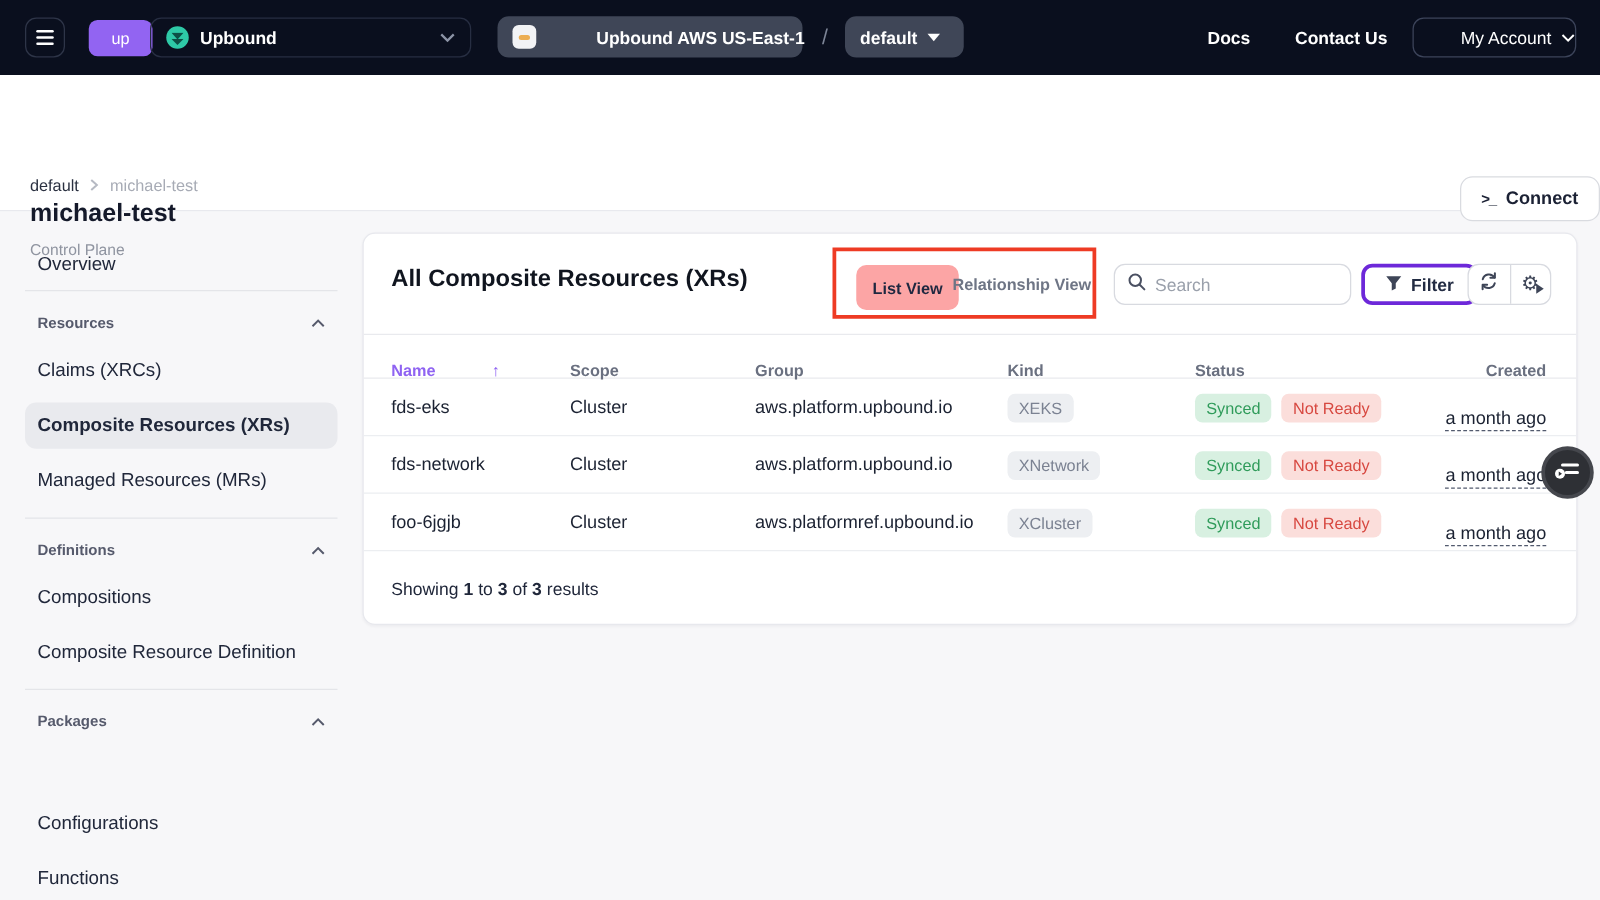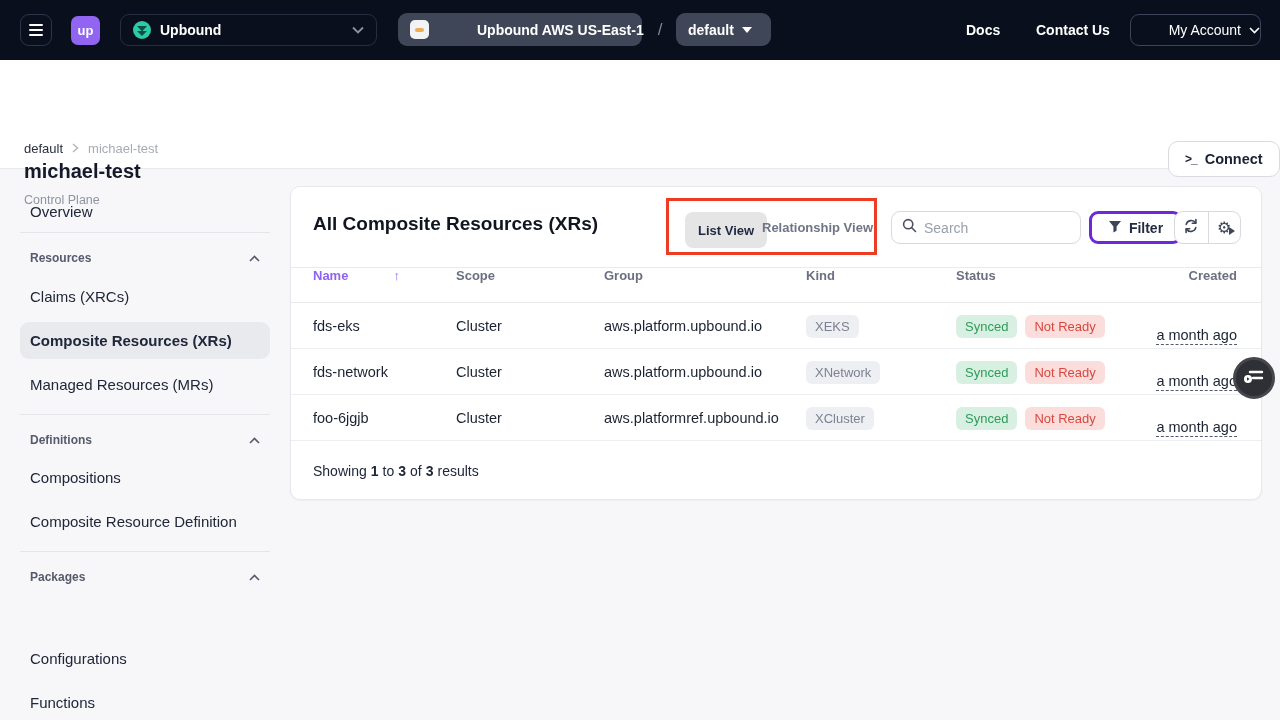--- a/index.html
+++ b/index.html
@@ -8,22 +8,22 @@
     font-family:"Liberation Sans","DejaVu Sans",sans-serif;
     background:#f7f7f9; color:#1b2232; position:relative;
   }
 
   
   .navbar { position:absolute; left:0; top:0; width:1280px; height:60px; background:#0a0f1e; }
   .hamburger-btn { position:absolute; left:20px; top:14px; width:32px; height:32px;
     border:1px solid #2e3548; border-radius:9px; display:flex; flex-direction:column;
     justify-content:center; align-items:center; gap:3px; cursor:pointer; }
   .hamburger-btn span { display:block; width:14px; height:2px; background:#fff; border-radius:1px; }
-  .brand-logo { position:absolute; left:71px; top:16px; width:29px; height:29px;
-    background:#9264f2; border-radius:7px; color:#fff; font-weight:bold; font-size:13px;
+  .brand-logo { position:absolute; left:71px; top:16px; width:51px; height:29px;
+    background:#9264f2; border-radius:7px; color:#fff; font-weight:normal; font-size:13px;
     display:flex; align-items:center; justify-content:center; }
   .org-dd { position:absolute; left:120px; top:14px; width:257px; height:32px;
     border:1px solid #272e42; border-radius:9px; display:flex; align-items:center;
     padding:0 12px; cursor:pointer; }
   .org-icon { width:18px; height:18px; border-radius:50%; background:#2ec9a7; position:relative; overflow:hidden; margin-right:9px; flex:none;}
   .org-icon:after { content:""; position:absolute; left:4px; top:5px; width:10px; height:10px;
     background:#0d4f46; clip-path:polygon(0 0,100% 0,50% 55%,50% 100%,50% 55%); }
   .org-icon:before { content:""; position:absolute; left:4px; top:10px; width:10px; height:5px;
     background:#0d4f46; clip-path:polygon(0 0,100% 0,50% 100%); }
   .dd-label { color:#fff; font-weight:bold; font-size:14px; white-space:nowrap; }
@@ -73,21 +73,21 @@
   .side-header .chev { margin-left:auto; }
 
   
   .main-card { position:absolute; left:290px; top:186px; width:972px; height:314px;
     background:#fff; border:1px solid #e7e8ed; border-radius:10px;
     box-shadow:0 1px 2px rgba(20,25,40,.04); }
   .card-title { position:absolute; left:22px; top:26px; font-size:19px; font-weight:bold; color:#10151f; }
   .annotation-box { position:absolute; left:375px; top:11px; width:211px; height:57px;
     border:3px solid #ee3b24; }
   .toggle-list { position:absolute; left:394px; top:25px; height:30px; padding:18px 13px;
-    background:#e5e5e5; border-radius:8px; display:flex; align-items:center;
+    background:#fca5a5; border-radius:8px; display:flex; align-items:center;
     font-size:13px; font-weight:bold; color:#1f2840; cursor:pointer; }
   .toggle-rel { position:absolute; left:467px; top:25px; height:30px; display:flex; align-items:center;
     font-size:13px; font-weight:bold; color:#6e7585; cursor:pointer; padding:0 4px; }
   .search-box { position:absolute; left:600px; top:24px; width:190px; height:33px;
     border:1px solid #d8dae0; border-radius:9px; display:flex; align-items:center; padding:0 10px; gap:7px; background:#fff; }
   .search-box input { border:none; outline:none; font-size:14px; color:#1b2232; width:130px;
     font-family:"Liberation Sans","DejaVu Sans",sans-serif; background:transparent; }
   .search-box input::placeholder { color:#9aa0ab; }
   .filter-btn { position:absolute; left:798px; top:24px; width:93px; height:33px;
     border:3px solid #6d28d9; border-radius:9px; display:flex; align-items:center; justify-content:center;
@@ -96,21 +96,21 @@
     border:1px solid #d8dae0; border-radius:9px; display:flex; background:#fff; }
   .icon-cell { width:33px; height:31px; display:flex; align-items:center; justify-content:center; cursor:pointer; }
   .icon-cell + .icon-cell { border-left:1px solid #d8dae0; }
   .gear-glyph { font-size:16px; color:#3e4557; position:relative; line-height:1; }
   .gear-glyph:after { content:""; position:absolute; right:-4px; bottom:1px; width:0; height:0;
     border-top:4px solid transparent; border-bottom:4px solid transparent; border-left:6px solid #3e4557; }
 
   
   .thead { position:absolute; left:0; top:80px; width:970px; height:36px;
     border-top:1px solid #e9eaee; border-bottom:1px solid #e9eaee; font-size:13px; font-weight:bold; color:#6a7080; }
-  .th { position:absolute; top:0; height:36px; display:flex; align-items:flex-start; cursor:pointer;gap:40px; }
+  .th { position:absolute; top:0; height:36px; display:flex; align-items:flex-end; cursor:pointer;gap:40px; }
   .th-name { left:22px; color:#8f63f2; }
   .sort-arrow { margin-left:5px; font-size:13px; }
   .trow { position:absolute; left:0; width:970px; height:46px; border-bottom:1px solid #eceef1; cursor:pointer; }
   .td { position:absolute; top:0; height:46px; display:flex; align-items:center; font-size:14.5px; color:#1b2232; }
   .col-name { left:22px; } .col-scope { left:165px; } .col-group { left:313px; }
   .col-kind { left:515px; } .col-status { left:665px; gap:8px; }
   .col-created { right:24px; }
   .kind-badge { background:#edeff2; color:#7b8292; font-size:13px; padding:4px 9px; border-radius:6px; }
   .pill { font-size:13px; padding:4px 9px; border-radius:6px; }
   .pill-synced { background:#d8f0e1; color:#2f9b5a; }

